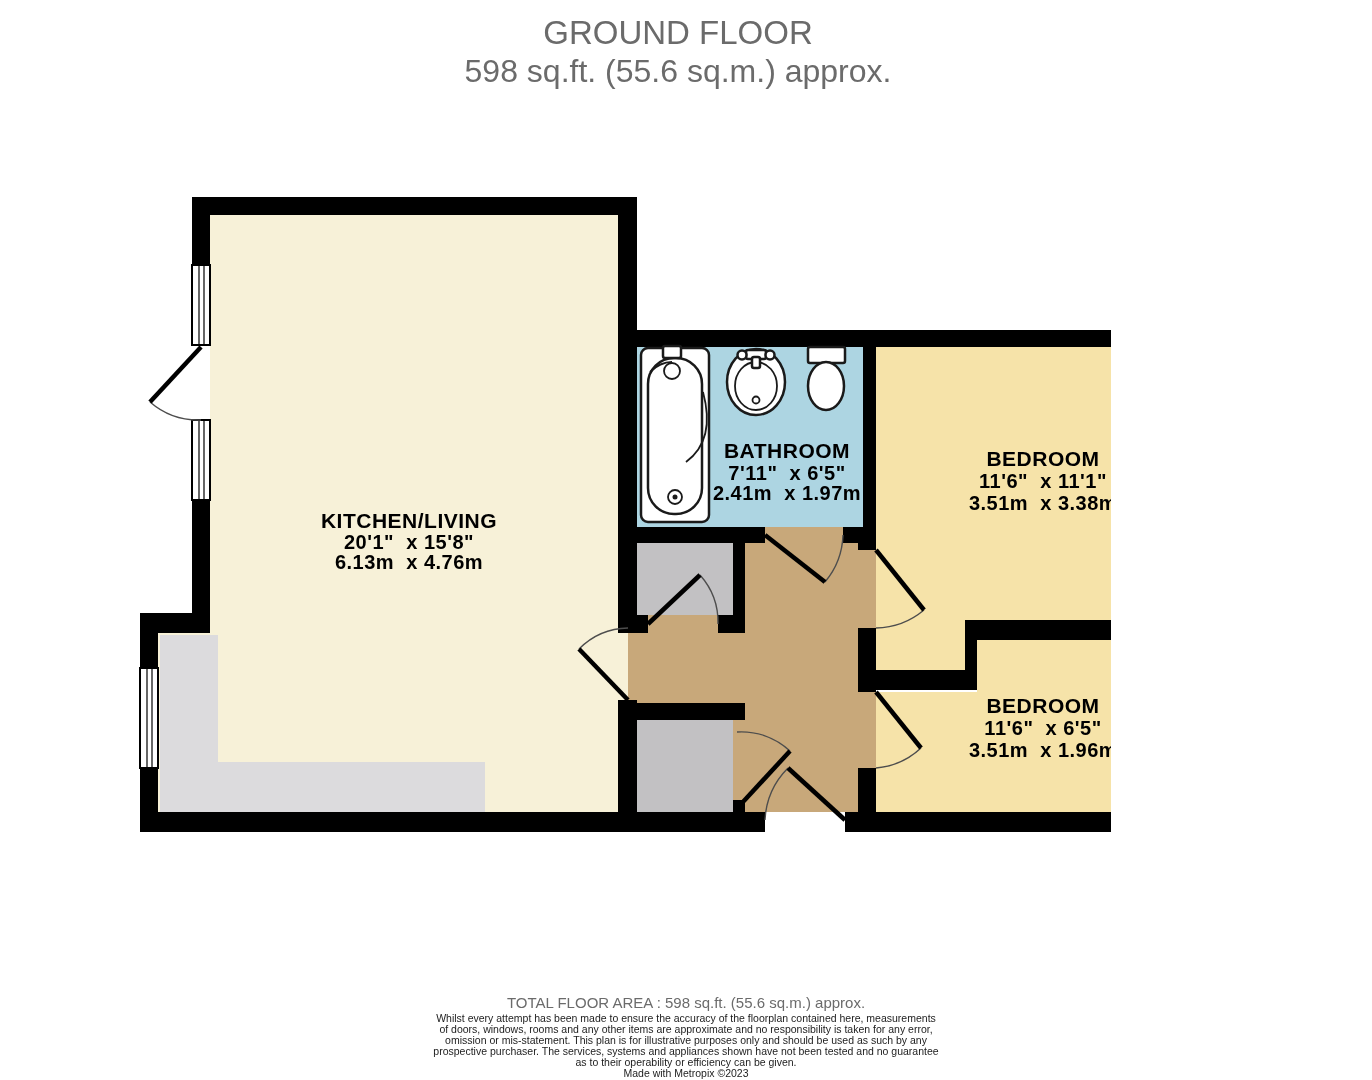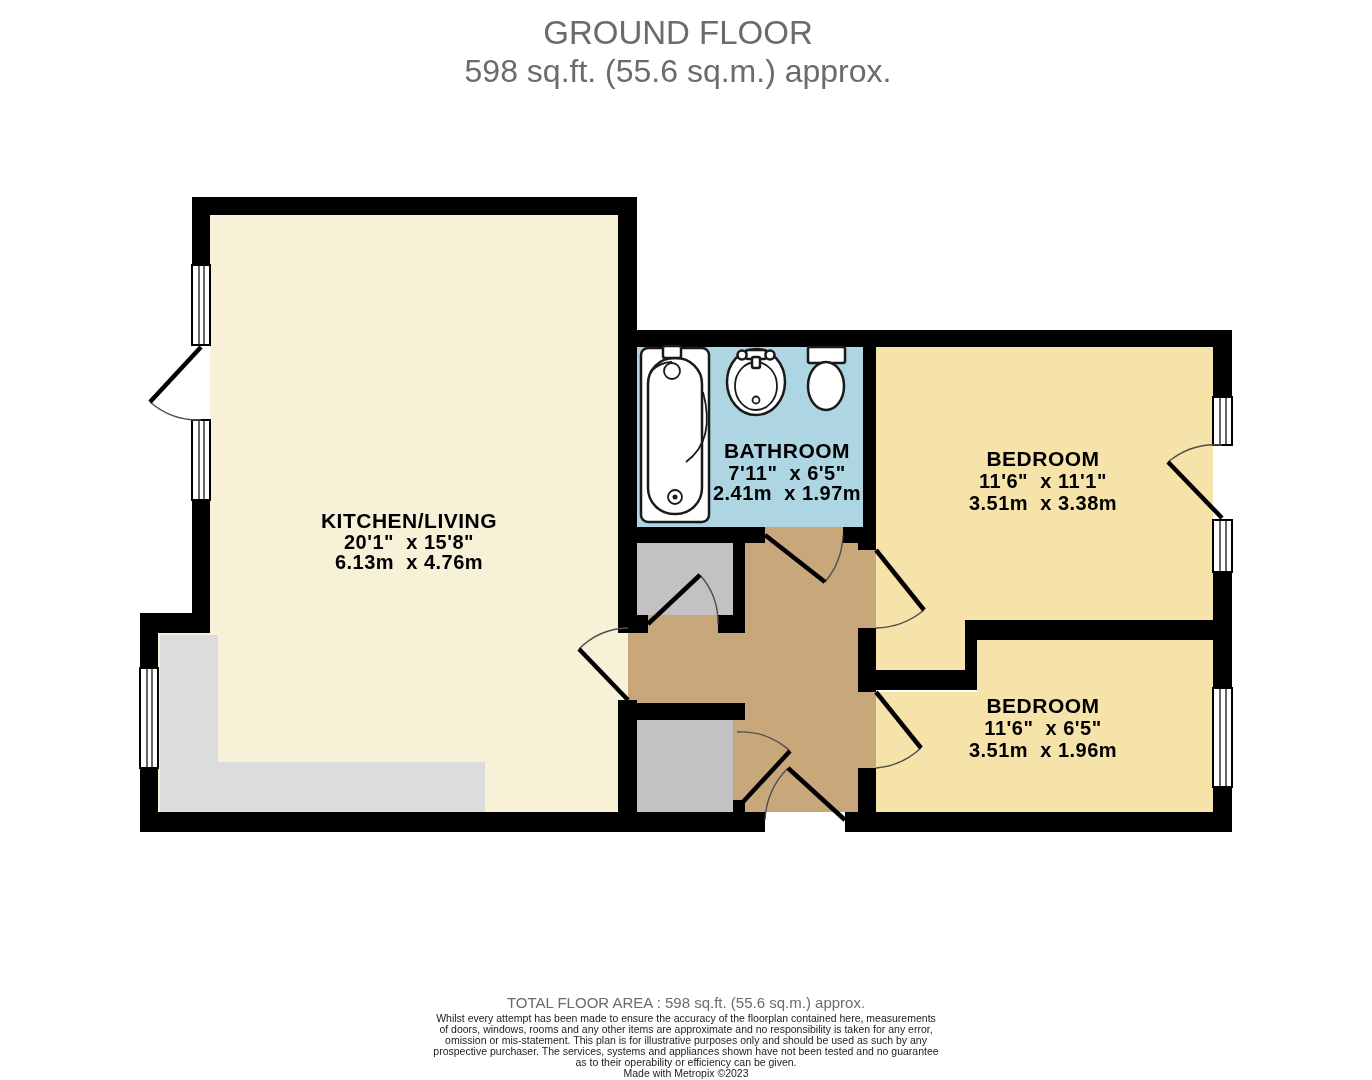--- a/index.html
+++ b/index.html
@@ -1,16 +1,16 @@
 <!DOCTYPE html>
 <html><head>
 <meta charset="utf-8">
 <style>
   html,body{margin:0;padding:0;background:#ffffff;}
-  .page{position:relative;width:1372px;height:1080px;background:#ffffff;overflow:hidden;
+  .page{position:relative;width:1111px;height:1080px;background:#ffffff;overflow:hidden;
         font-family:"Liberation Sans", sans-serif;}
   svg{position:absolute;left:0;top:0;}
   svg text{white-space:pre;}
   .title-line{fill:#6b6b6b;}
   .room-name{font-weight:bold;font-size:21px;fill:#000;letter-spacing:.5px;}
   .room-dim{font-weight:bold;font-size:20px;fill:#000;letter-spacing:.5px;}
   .total-line{fill:#6b6b6b;font-size:15px;}
   .disc-line{fill:#1c1c1c;font-size:10.5px;}
   .wall{fill:#000000;}
   .arc{stroke:#4d4d4d;stroke-width:1.4;fill:none;}

